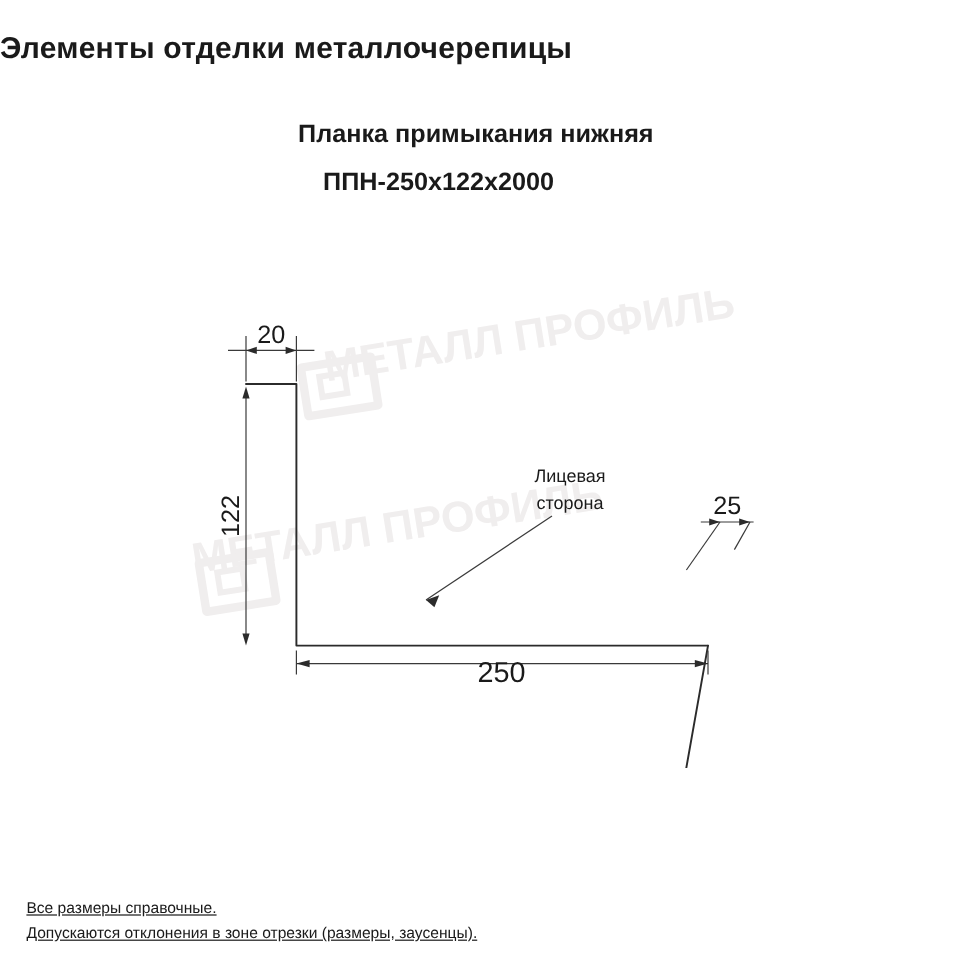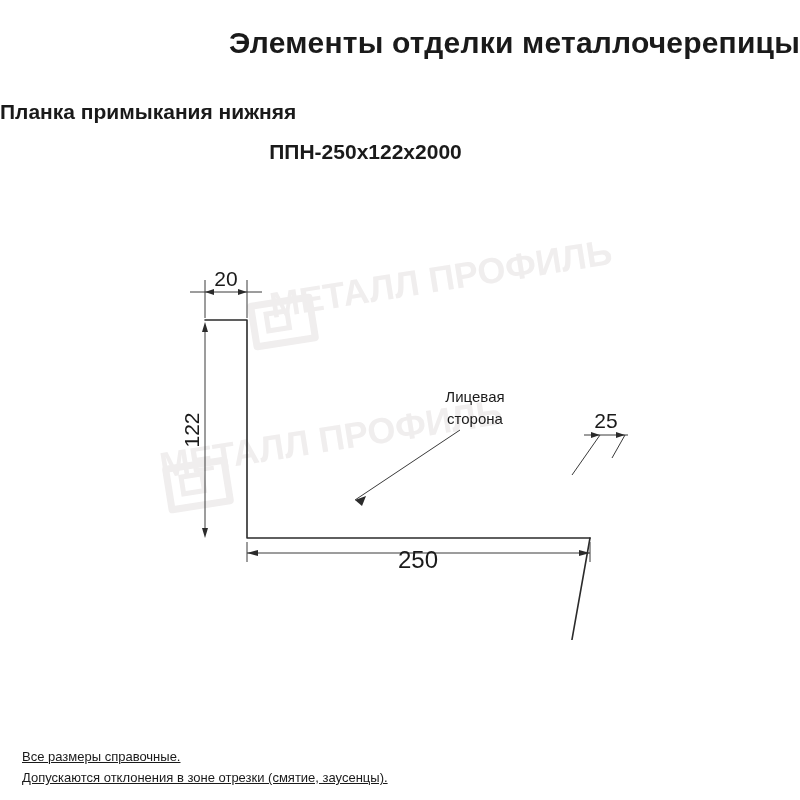--- a/index.html
+++ b/index.html
@@ -17,31 +17,31 @@
   }
   .page {
     position: absolute;
     inset: 0;
   }
   .title {
     position: absolute;
     top: 26px;
     left: 0;
     width: 800px;
-    text-align: right;
-    font-size: 30px;
+    text-align: left;
+    font-size: 25px;
     font-weight: bold;
     letter-spacing: 0.2px;
   }
   .subtitle {
     position: absolute;
     top: 100px;
     left: 0;
     width: 793px;
-    text-align: left;
+    text-align: center;
     font-size: 21px;
     font-weight: bold;
   }
   .code {
     position: absolute;
     top: 140px;
     left: 0;
     width: 731px;
     text-align: center;
     font-size: 21px;
@@ -158,16 +158,16 @@
     <text x="418" y="378" text-anchor="middle" font-family="Liberation Sans, sans-serif" font-size="24" fill="#1a1a1a">250</text>
 
     <text x="606" y="238" text-anchor="middle" font-family="Liberation Sans, sans-serif" font-size="21" fill="#1a1a1a">25</text>
 
     <text x="475" y="212" text-anchor="middle" font-family="Liberation Sans, sans-serif" font-size="15" fill="#1a1a1a">Лицевая</text>
     <text x="475" y="234" text-anchor="middle" font-family="Liberation Sans, sans-serif" font-size="15" fill="#1a1a1a">сторона</text>
   </svg>
 
   <div class="footer">
     <div>Все размеры справочные.</div>
-    <div>Допускаются отклонения в зоне отрезки (смятие, заусенцы).</div>
+    <div>Допускаются отклонения в зоне отрезки (размеры, заусенцы).</div>
   </div>
 
 </div>
 
 </body></html>

